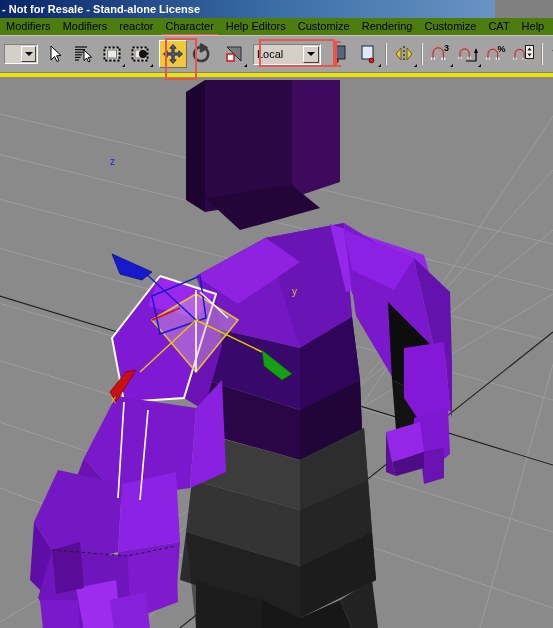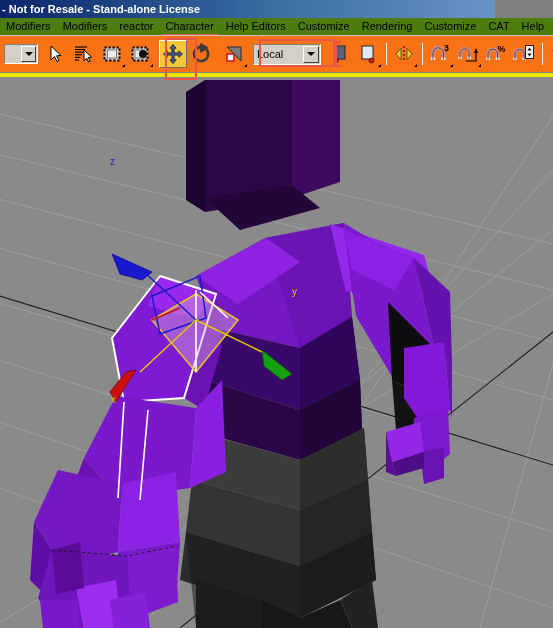--- a/index.html
+++ b/index.html
@@ -41,21 +41,21 @@
   }
   .menu-item.highlighted::after {
     content: ""; position: absolute;
     left: 2px; right: 2px; bottom: -2px; height: 3px;
     background: #e8564a;
   }
 
   
   #toolbar {
     position: absolute; left: 0; top: 36px; width: 553px; height: 36px;
-    background: #f97316;
+    background: #a3a3a3;
     display: flex; align-items: center;
     padding-left: 2px;
     overflow: hidden;
   }
   .tb {
     width: 28px; height: 28px;
     display: flex; align-items: center; justify-content: center;
     position: relative;
     flex: none;
   }

